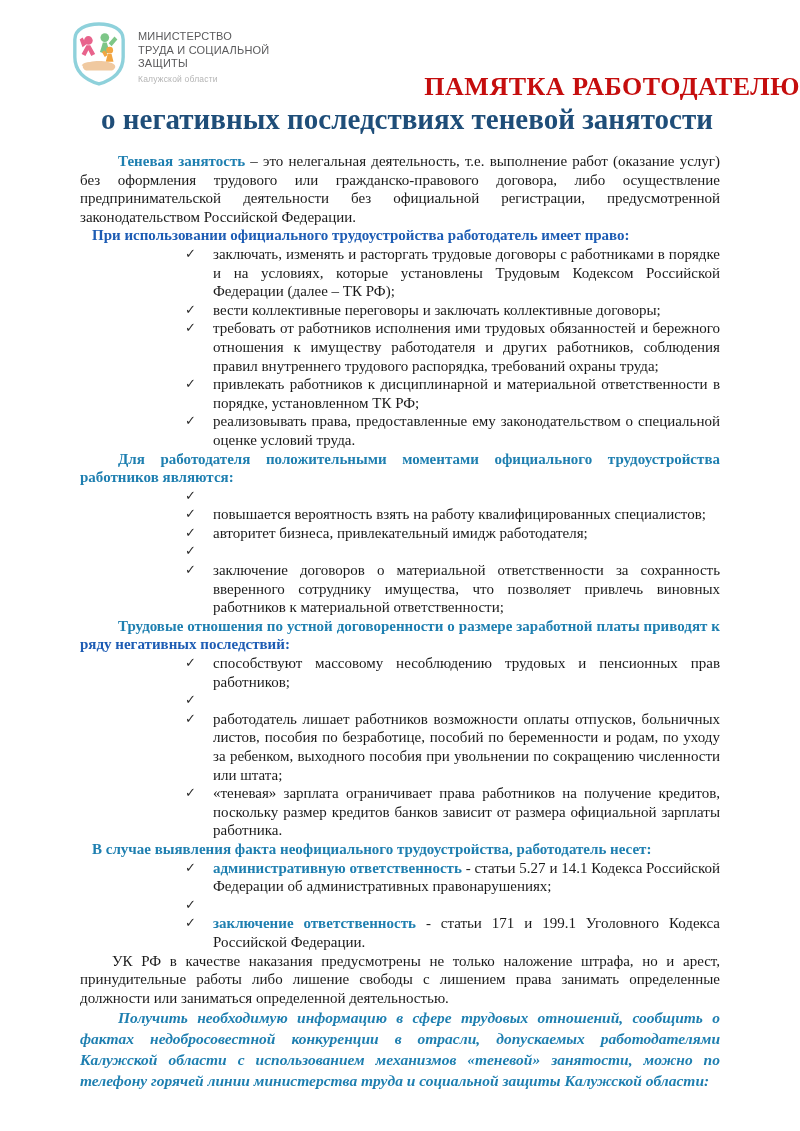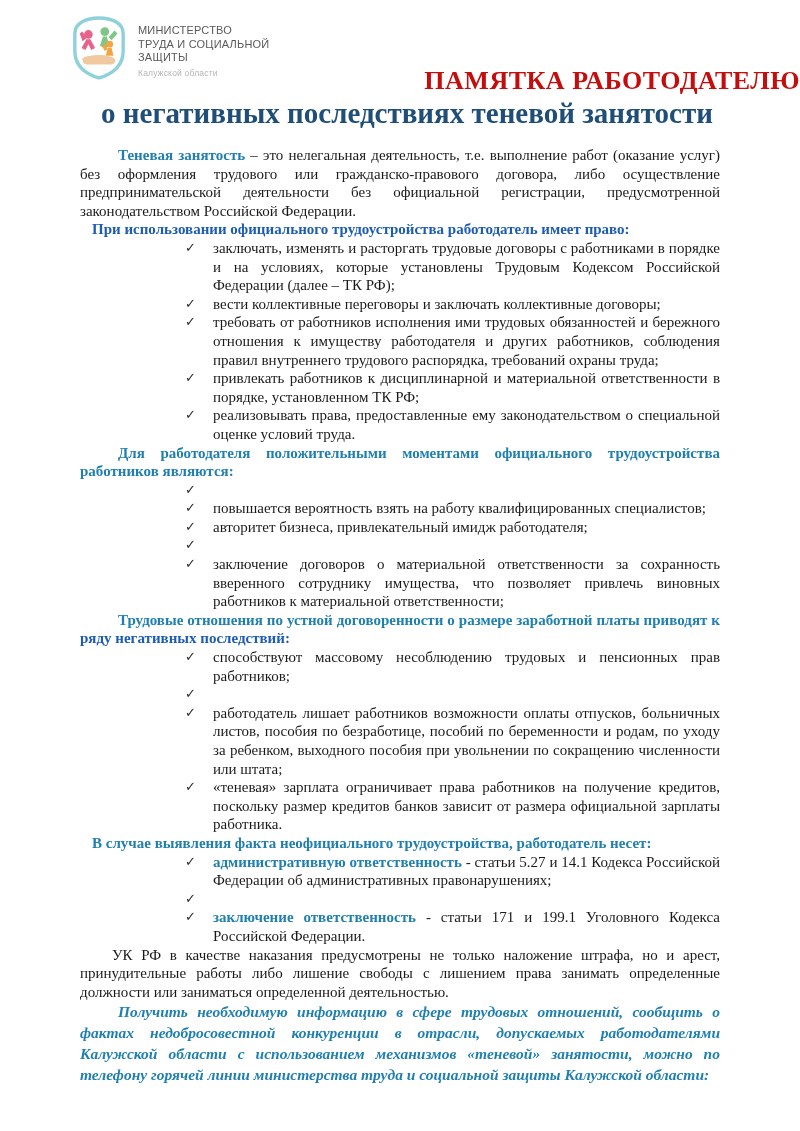--- a/index.html
+++ b/index.html
@@ -2,21 +2,21 @@
 <html lang="ru"><head>
 <meta charset="utf-8">
 <style>
   html,body{margin:0;padding:0;}
   body{
     width:800px;height:1131px;background:#ffffff;overflow:hidden;
     font-family:"Liberation Serif","DejaVu Serif",serif;
     color:#1a1a1a;
     -webkit-font-smoothing:antialiased;
   }
-  .page{position:relative;width:800px;height:1080px;background:#fff;}
+  .page{position:relative;width:800px;height:1080px;background:#fff;margin-top:6px;}
 
   
   .header{position:relative;height:146px;}
   .logo{position:absolute;left:70px;top:16px;display:flex;align-items:flex-start;}
   .logo-badge{width:58px;height:64px;}
   .logo-text{margin-left:10px;padding-top:8px;
     font-family:"Liberation Sans","DejaVu Sans",sans-serif;
     font-size:11px;line-height:13.5px;color:#5a5a5c;letter-spacing:.2px;}
   .logo-region{font-size:8.5px;color:#b5b5b5;margin-top:2px;}
 

